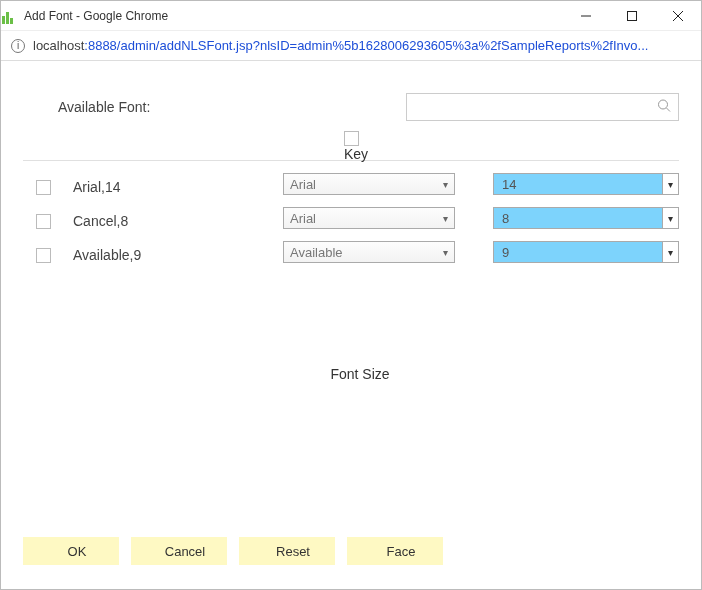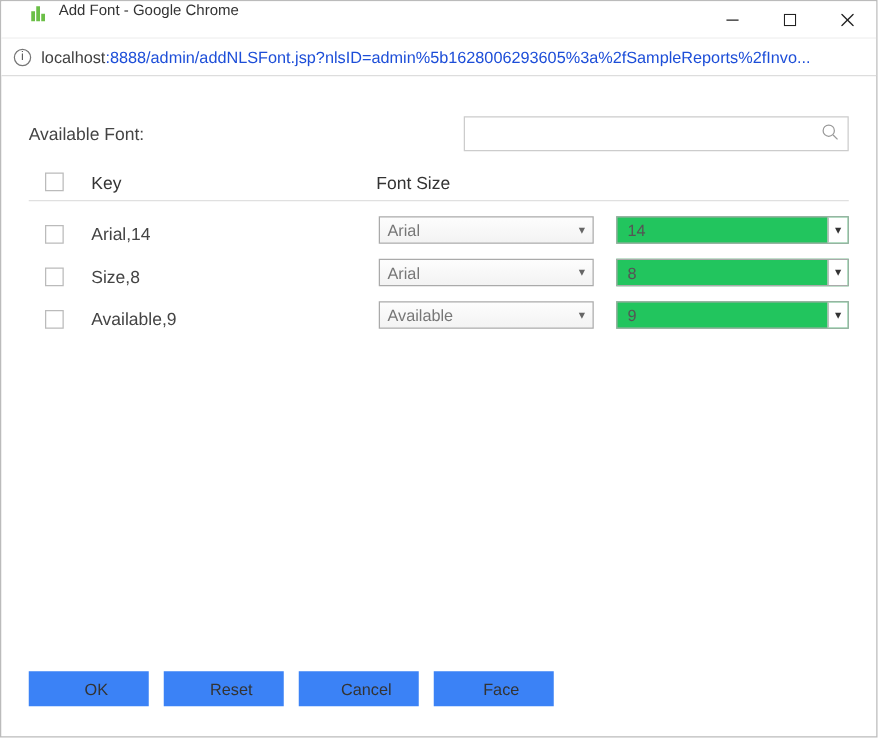--- a/index.html
+++ b/index.html
@@ -12,22 +12,22 @@
     height: 590px;
     border: 1px solid #bbb;
     display: flex;
     flex-direction: column;
     overflow: hidden;
   }
   .titlebar {
     height: 30px;
     background: #fff;
     display: flex;
-    align-items: flex-start;
-    padding-left: 24px;
+    align-items: center;
+    padding-left: 1px;
     border-bottom: 1px solid #eee;
   }
   .titlebar .app-icon {
     width: 16px; height: 16px;
     margin-right: 6px;
     display: flex; align-items: flex-end; gap: 1px;
   }
   .titlebar .app-icon span {
     display: inline-block;
     width: 3px;
@@ -76,20 +76,21 @@
   .content {
     flex: 1;
     padding: 32px 22px 16px 22px;
     display: flex;
     flex-direction: column;
   }
   .toprow {
     display: flex;
     align-items: center;
     margin-bottom: 10px;
+    margin-left: 35px;
   }
   .toprow .label {
     width: 348px;
     font-size: 14px;
     color: #444;
   }
   .search-wrap {
     position: relative;
     flex: 1;
   }
@@ -111,20 +112,21 @@
   .table {
     width: 100%;
   }
   .table .thead {
     display: flex;
     align-items: center;
     height: 30px;
     font-size: 14px;
     color: #333;
     border-bottom: 1px solid #e0e0e0;
+    flex-direction: column;
   }
   .col-chk { width: 40px; display:flex; align-items:center; justify-content:center; }
   .col-key { flex: 0 0 220px; padding-left: 10px; }
   .col-face { flex: 0 0 192px; }
   .col-size { flex: 1; padding-left: 18px; }
   .table .trow {
     display: flex;
     align-items: flex-end;
     height: 34px;
     font-size: 14px;
@@ -141,52 +143,52 @@
     height: 22px;
     background: #fff;
     display: flex;
     align-items: center;
     padding: 0 6px;
     color: #777;
     font-size: 13px;
     position: relative;
     cursor: pointer;
   }
-  .col-face .fake-select { width: 172px; background: linear-gradient(#fdfdfd,#f3f3f3); margin-left: 20px; }
+  .col-face .fake-select { width: 172px; background: linear-gradient(#fdfdfd,#f3f3f3); }
   .col-face .fake-select .chev {
     margin-left: auto;
     font-size: 10px;
     color: #666;
   }
   .col-size .fake-select {
     width: 186px;
     padding: 0 0 0 8px;
     color: #555;
-    background: #22c55e;
+    background: #7dd3fc;
   }
   .col-size .fake-select .chev {
     margin-left: auto;
     width: 16px;
     align-self: stretch;
     border-left: 1px solid #aaa;
     display: flex; align-items: center; justify-content: center;
     font-size: 10px; color: #333;
     background: #fff;
   }
 
   .footer {
     display: flex;
     gap: 12px;
     padding-bottom: 8px;
     margin-top: auto;
   }
   .btn {
     width: 96px;
     height: 28px;
-    background: #3b82f6;
+    background: #fef9c3;
     border: none;
     font-size: 13px;
     color: #333;
     cursor: pointer;
     padding-left: 12px;
   }
 </style>
 </head>
 <body>
 
@@ -264,21 +266,21 @@
           <span>14</span>
           <span class="chev">▾</span>
         </div>
       </div>
     </div>
 
     <div class="trow">
       <div class="col-chk">
           <div class="chkbox"></div>
         </div>
-      <div class="col-key">Size,8</div>
+      <div class="col-key">Cancel,8</div>
       <div class="col-face">
         <div class="fake-select">
           <span>Arial</span>
           <span class="chev">▾</span>
         </div>
       </div>
       <div class="col-size">
         <div class="fake-select">
           <span>8</span>
           <span class="chev">▾</span>
@@ -302,18 +304,18 @@
           <span>9</span>
           <span class="chev">▾</span>
         </div>
       </div>
     </div>
 
   </div>
 
   <div class="footer">
     <button class="btn">OK</button>
+    <button class="btn">Cancel</button>
     <button class="btn">Reset</button>
-    <button class="btn">Cancel</button>
     <button class="btn">Face</button>
   </div>
 
 </div>
 
 </body></html>

